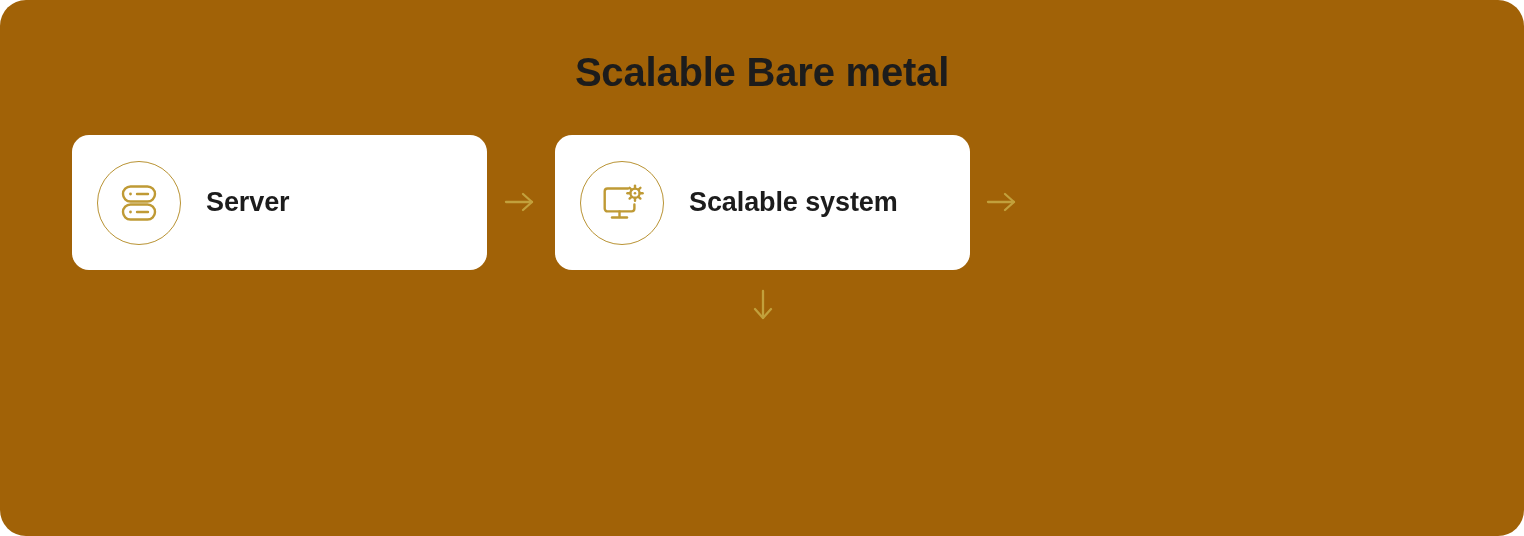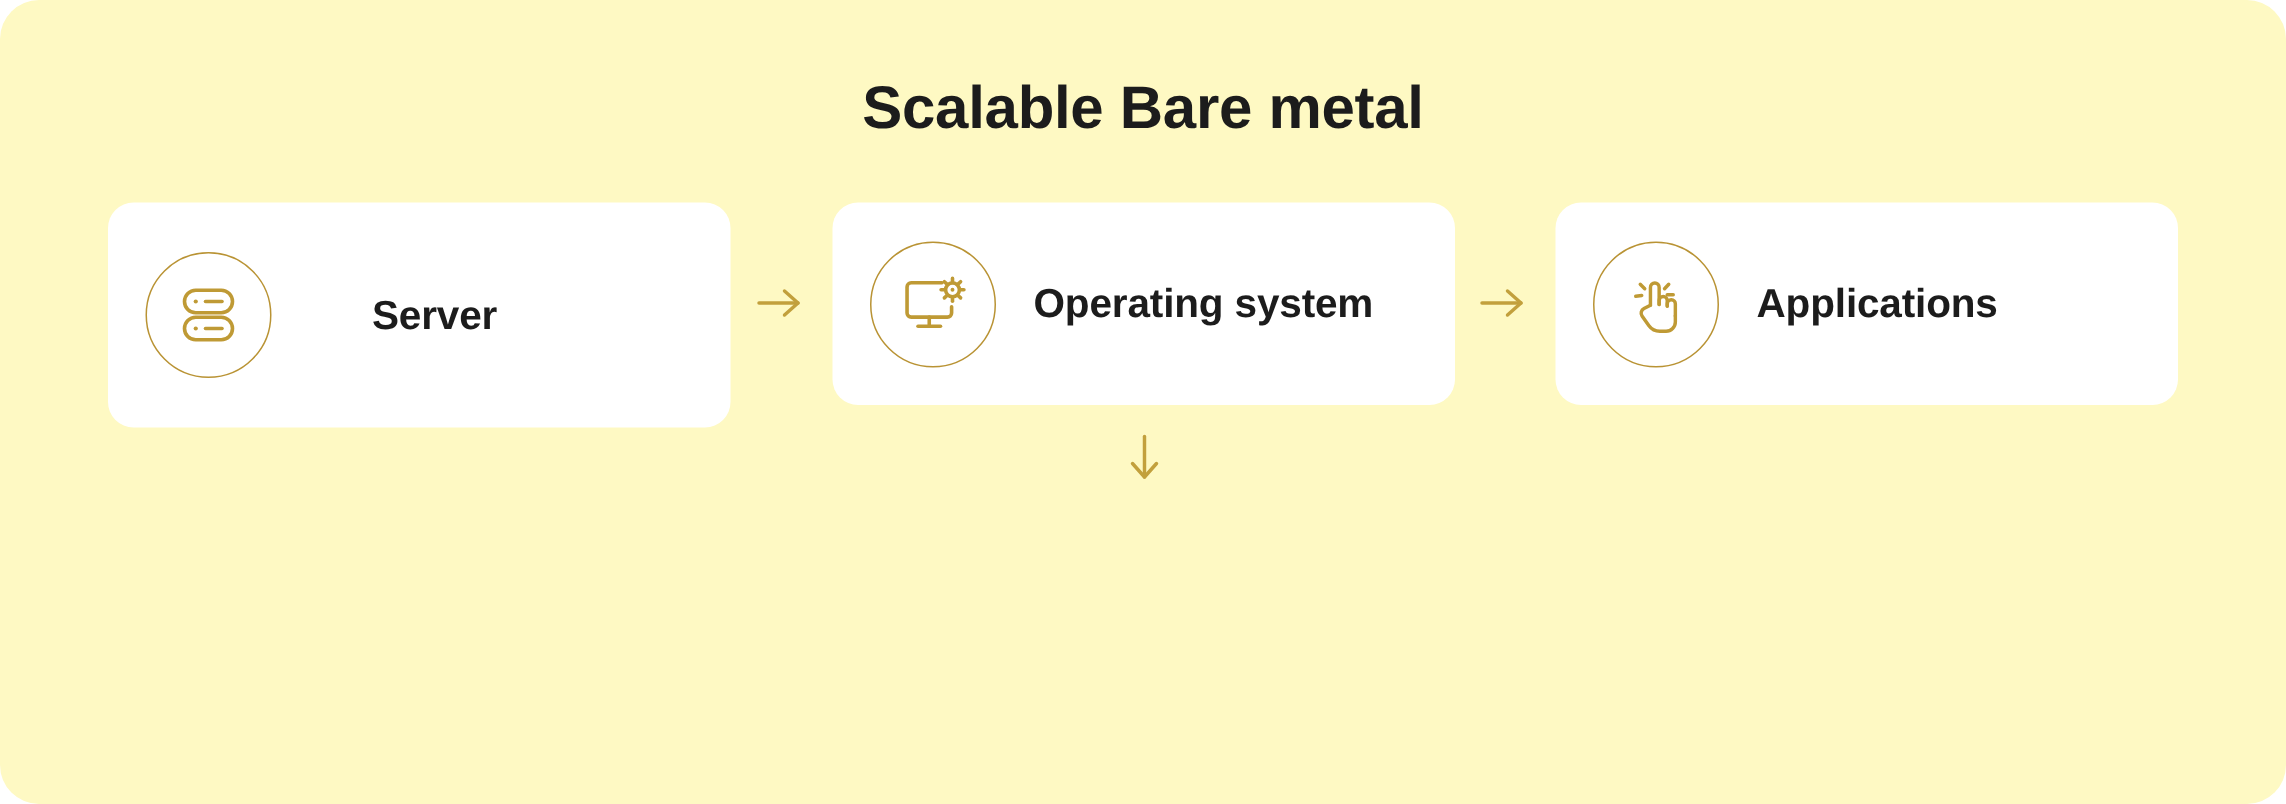--- a/index.html
+++ b/index.html
@@ -11,21 +11,21 @@
     width: 1524px;
     height: 536px;
     overflow: hidden;
     font-family: "Liberation Sans", sans-serif;
   }
 
   #stage {
     position: relative;
     width: 1524px;
     height: 536px;
-    background: #fef9c3;
+    background: #a16207;
     border-radius: 26px;
     box-sizing: border-box;
     overflow: hidden;
     padding-left: 44px;
   }
 
   
   .diagram-title {
     position: absolute;
     left: 0;
@@ -41,21 +41,21 @@
 
   
   .card {
     position: absolute;
     background: #ffffff;
     border-radius: 17px;
     display: flex;
     align-items: center;
     box-sizing: border-box;
   }
-  .card-server      { left: 72px;   top: 135px; width: 415px; height: 150px; gap: 42px; }
+  .card-server      { left: 72px;   top: 135px; width: 415px; height: 135px; }
   .card-os          { left: 555px;  top: 135px; width: 415px; height: 135px; }
   .card-apps        { left: 1037px; top: 135px; width: 415px; height: 135px; }
   .card-winlinux    { left: 555px;  top: 341px; width: 415px; height: 134px; }
 
   .icon-badge {
     width: 84px;
     height: 84px;
     margin-left: 25px;
     border-radius: 50%;
     border: 1.6px solid #b99334;
@@ -129,50 +129,30 @@
         <line x1="37" y1="5.6" x2="37" y2="8.2"></line>
         <line x1="37" y1="18.2" x2="37" y2="20.8"></line>
         <line x1="29.4" y1="13.2" x2="32" y2="13.2"></line>
         <line x1="42" y1="13.2" x2="44.6" y2="13.2"></line>
         <line x1="31.6" y1="7.8" x2="33.5" y2="9.6"></line>
         <line x1="40.5" y1="16.8" x2="42.4" y2="18.6"></line>
         <line x1="42.4" y1="7.8" x2="40.5" y2="9.6"></line>
         <line x1="33.5" y1="16.8" x2="31.6" y2="18.6"></line>
       </svg>
     </div>
-    <div class="card-label">Operating system</div>
+    <div class="card-label">Scalable system</div>
   </div>
 
   <div class="arrow arrow-2">
     <svg width="36" height="26" viewBox="0 0 36 26" fill="none" stroke="#c2a03c" stroke-width="2.3" stroke-linecap="round" stroke-linejoin="round">
       <line x1="4" y1="13" x2="30" y2="13"></line>
       <polyline points="21,5 30,13 21,21"></polyline>
     </svg>
   </div>
 
-  <div class="card card-apps">
-    <div class="icon-badge">
-      <svg width="46" height="48" viewBox="0 0 46 48" fill="none" stroke="#bf9a35" stroke-width="2.3" stroke-linecap="round" stroke-linejoin="round">
-
-        <line x1="12.5" y1="10.5" x2="15.5" y2="13.5"></line>
-        <line x1="9.5" y1="18.5" x2="13.5" y2="18"></line>
-        <line x1="31.5" y1="10.5" x2="28.7" y2="13.5"></line>
-        <line x1="34.5" y1="17.5" x2="30.5" y2="17.5"></line>
-
-        <path d="M19.3 24.5 V12.6 a2.9 2.9 0 0 1 5.8 0 V24"></path>
-
-        <path d="M25.1 24 v-2.6 a2.7 2.7 0 0 1 5.4 0 V25"></path>
-
-        <path d="M30.5 25.2 v-1.7 a2.7 2.7 0 0 1 5.4 0 v8.1"></path>
-
-        <path d="M19.3 24.5 l-4.3 2.2 a3.4 3.4 0 0 0 -1.3 5 l4.6 6.4 a9 9 0 0 0 7.3 3.7 h4.1 a6.2 6.2 0 0 0 6.2 -6.2 v-4.1"></path>
-      </svg>
-    </div>
-    <div class="card-label">Applications</div>
-  </div>
 
   <div class="arrow arrow-3">
     <svg width="26" height="38" viewBox="0 0 26 38" fill="none" stroke="#c2a03c" stroke-width="2.3" stroke-linecap="round" stroke-linejoin="round">
       <line x1="13" y1="4" x2="13" y2="31"></line>
       <polyline points="5,22 13,31 21,22"></polyline>
     </svg>
   </div>
 
 
 </div>

